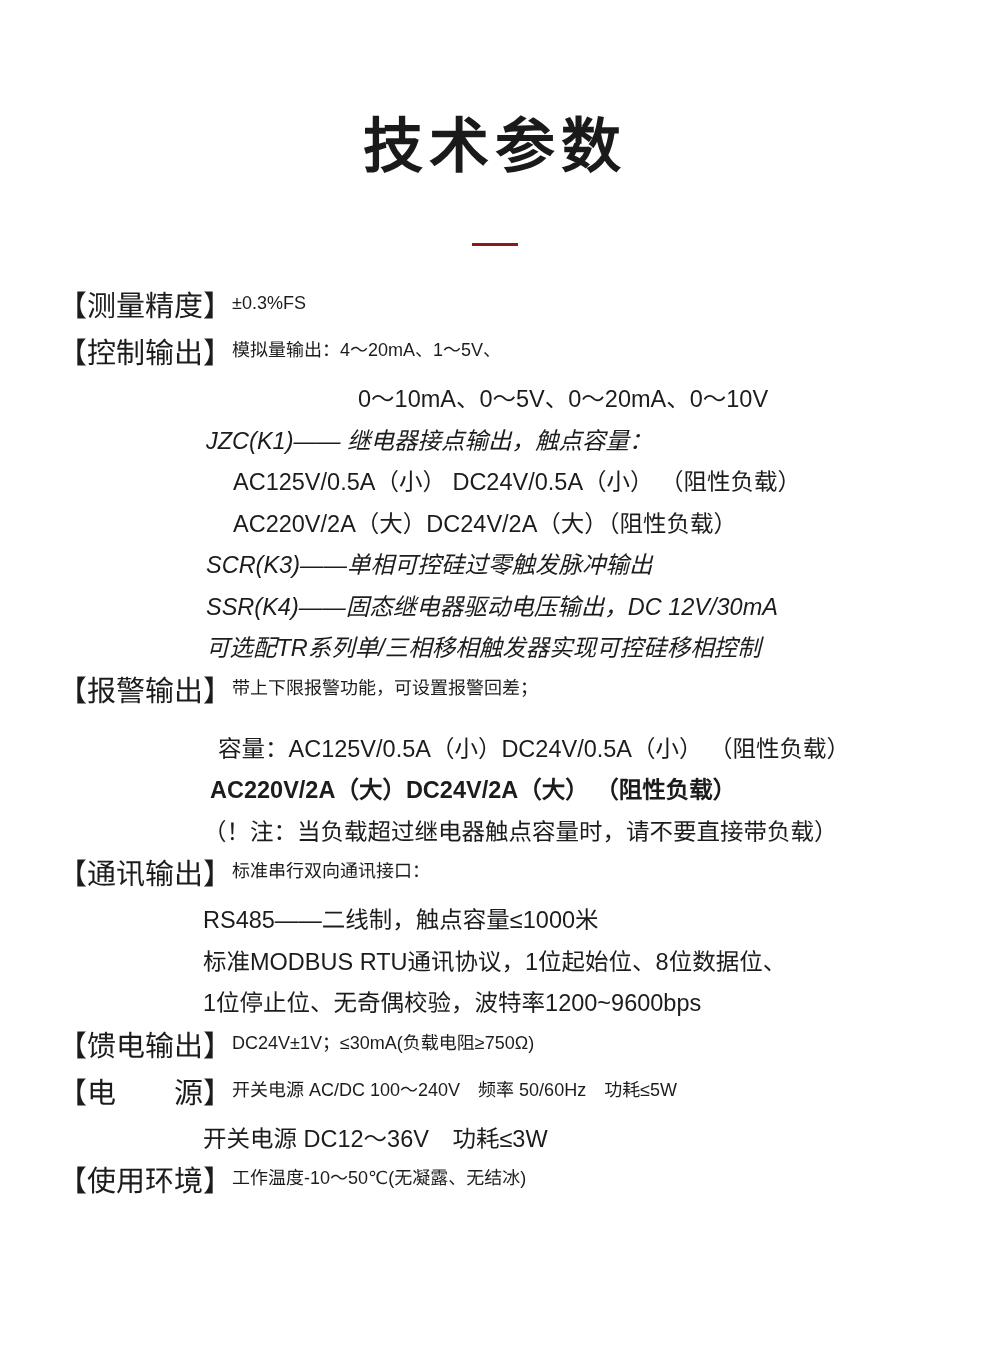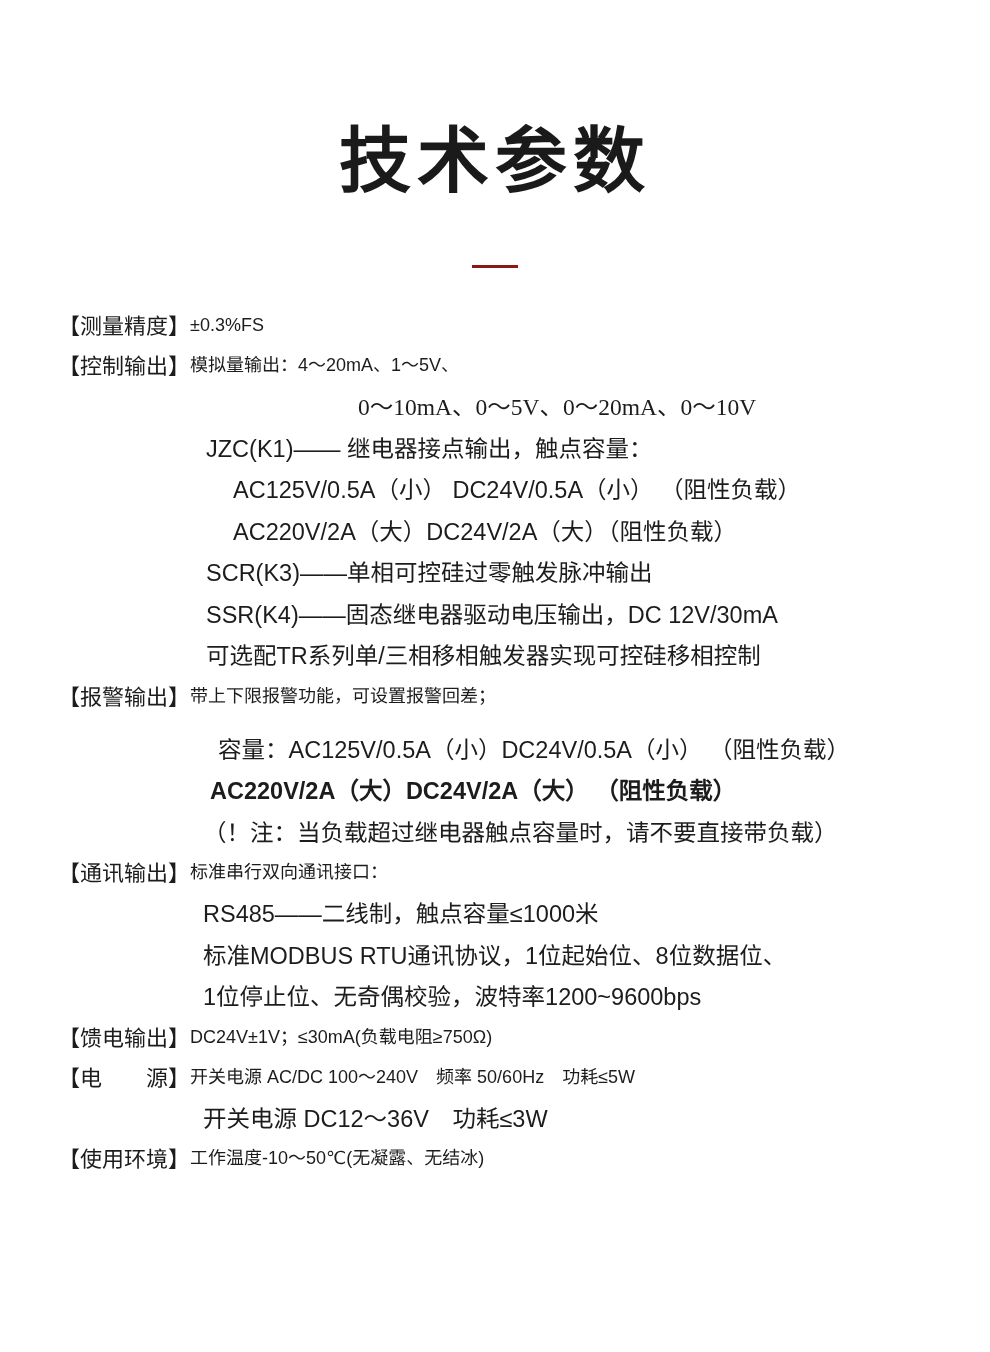--- a/index.html
+++ b/index.html
@@ -16,21 +16,21 @@
     overflow: hidden;
   }
   .page {
     width: 990px;
     height: 1352px;
     box-sizing: border-box;
     position: relative;
   }
   .title {
     text-align: center;
-    font-size: 72px;
+    font-size: 60px;
     font-weight: bold;
     letter-spacing: 6px;
     color: #1a1a1a;
     padding-top: 72px;
     line-height: 1.15;
     font-family: "Liberation Sans", "DejaVu Sans", sans-serif;
   }
   .divider-wrap {
     display: flex;
     justify-content: center;
@@ -48,36 +48,37 @@
   .spec-row {
     display: flex;
     align-items: flex-start;
     font-size: 23.5px;
     line-height: 1.0;
     margin-bottom: 18px;
     white-space: nowrap;
   }
   .spec-label {
     flex: 0 0 auto;
-    font-size: 22px;
+    font-size: 29px;
     letter-spacing: 0px;
+    font-family: Liberation Mono, monospace;
   }
   .spec-value {
     flex: 1 1 auto;
     font-size: 18px;
   }
   .sub-row {
     font-size: 23.5px;
     line-height: 1.0;
     margin-bottom: 18px;
     white-space: nowrap;
   }
-  .indent-1 { padding-left: 148px; }
+  .indent-1 { padding-left: 148px; font-style: italic; }
   .indent-2 { padding-left: 175px; }
-  .indent-3 { padding-left: 300px; font-family: Liberation Serif, serif; }
+  .indent-3 { padding-left: 300px; }
   .indent-4 { padding-left: 160px; margin-top: 30px; }
   .indent-5 { padding-left: 152px; font-weight: bold; }
   .indent-6 { padding-left: 145px; }
 </style>
 </head>
 <body>
 
 <div class="page">
 
   <h1 class="title">技术参数</h1>

